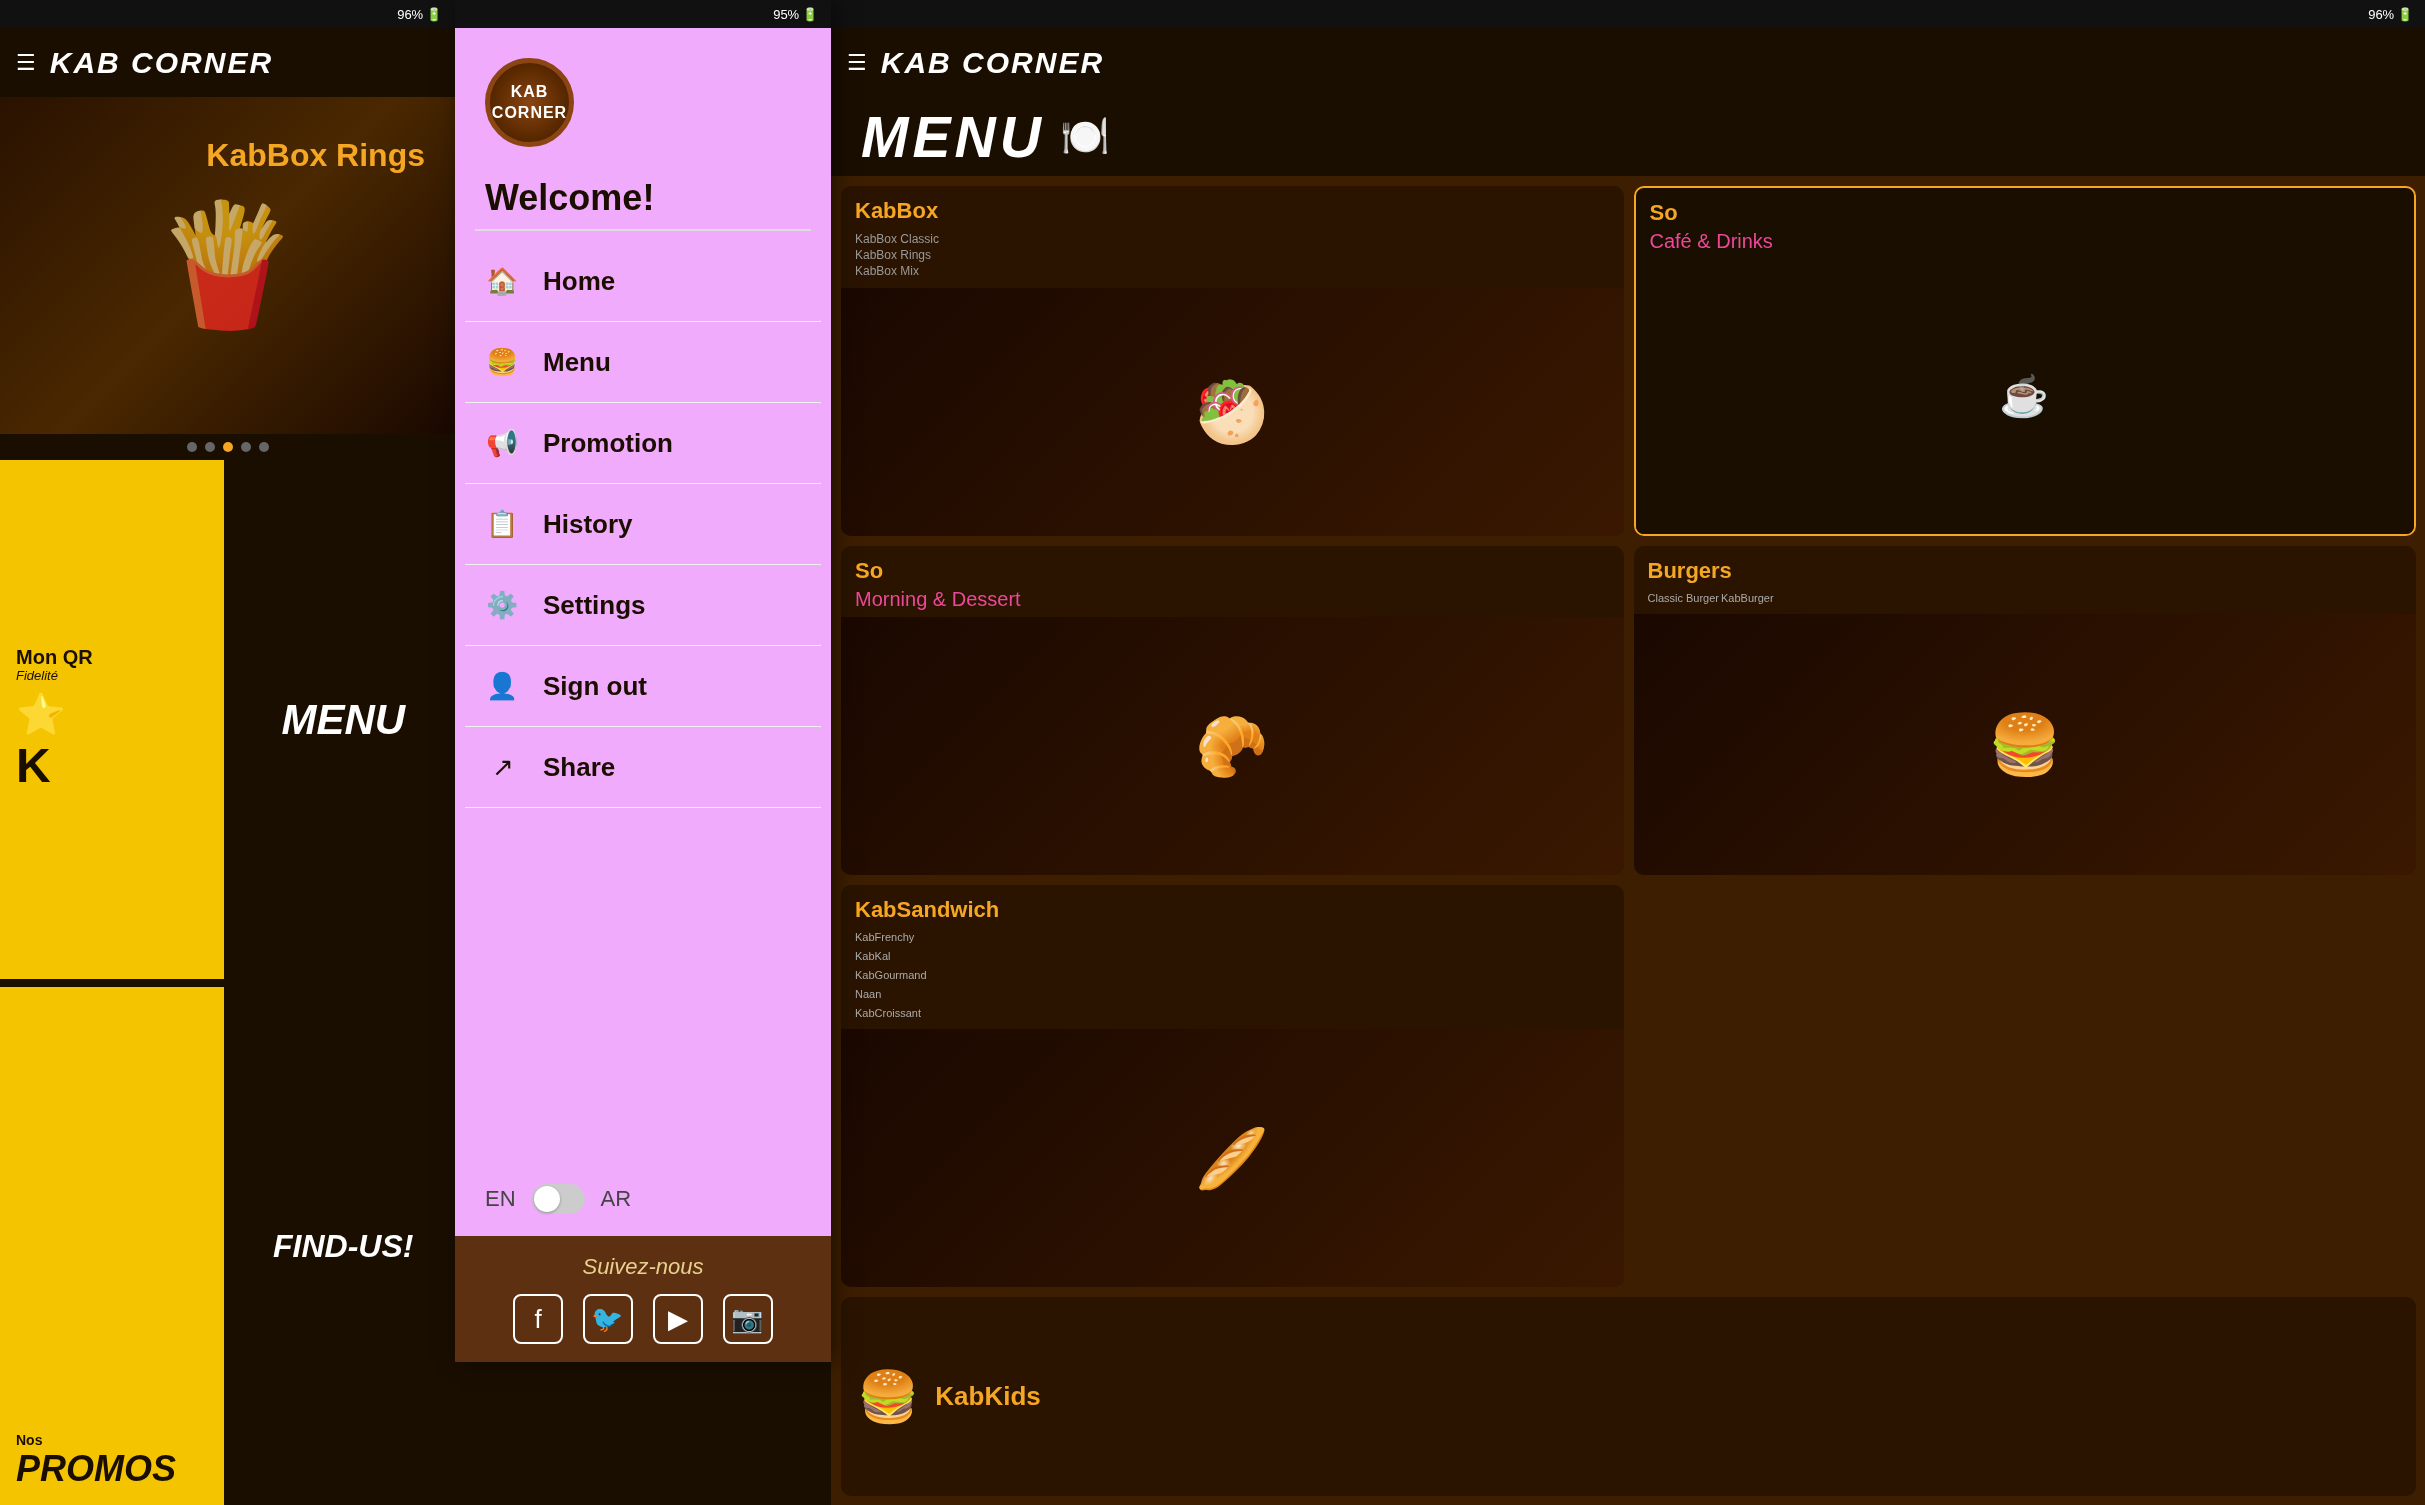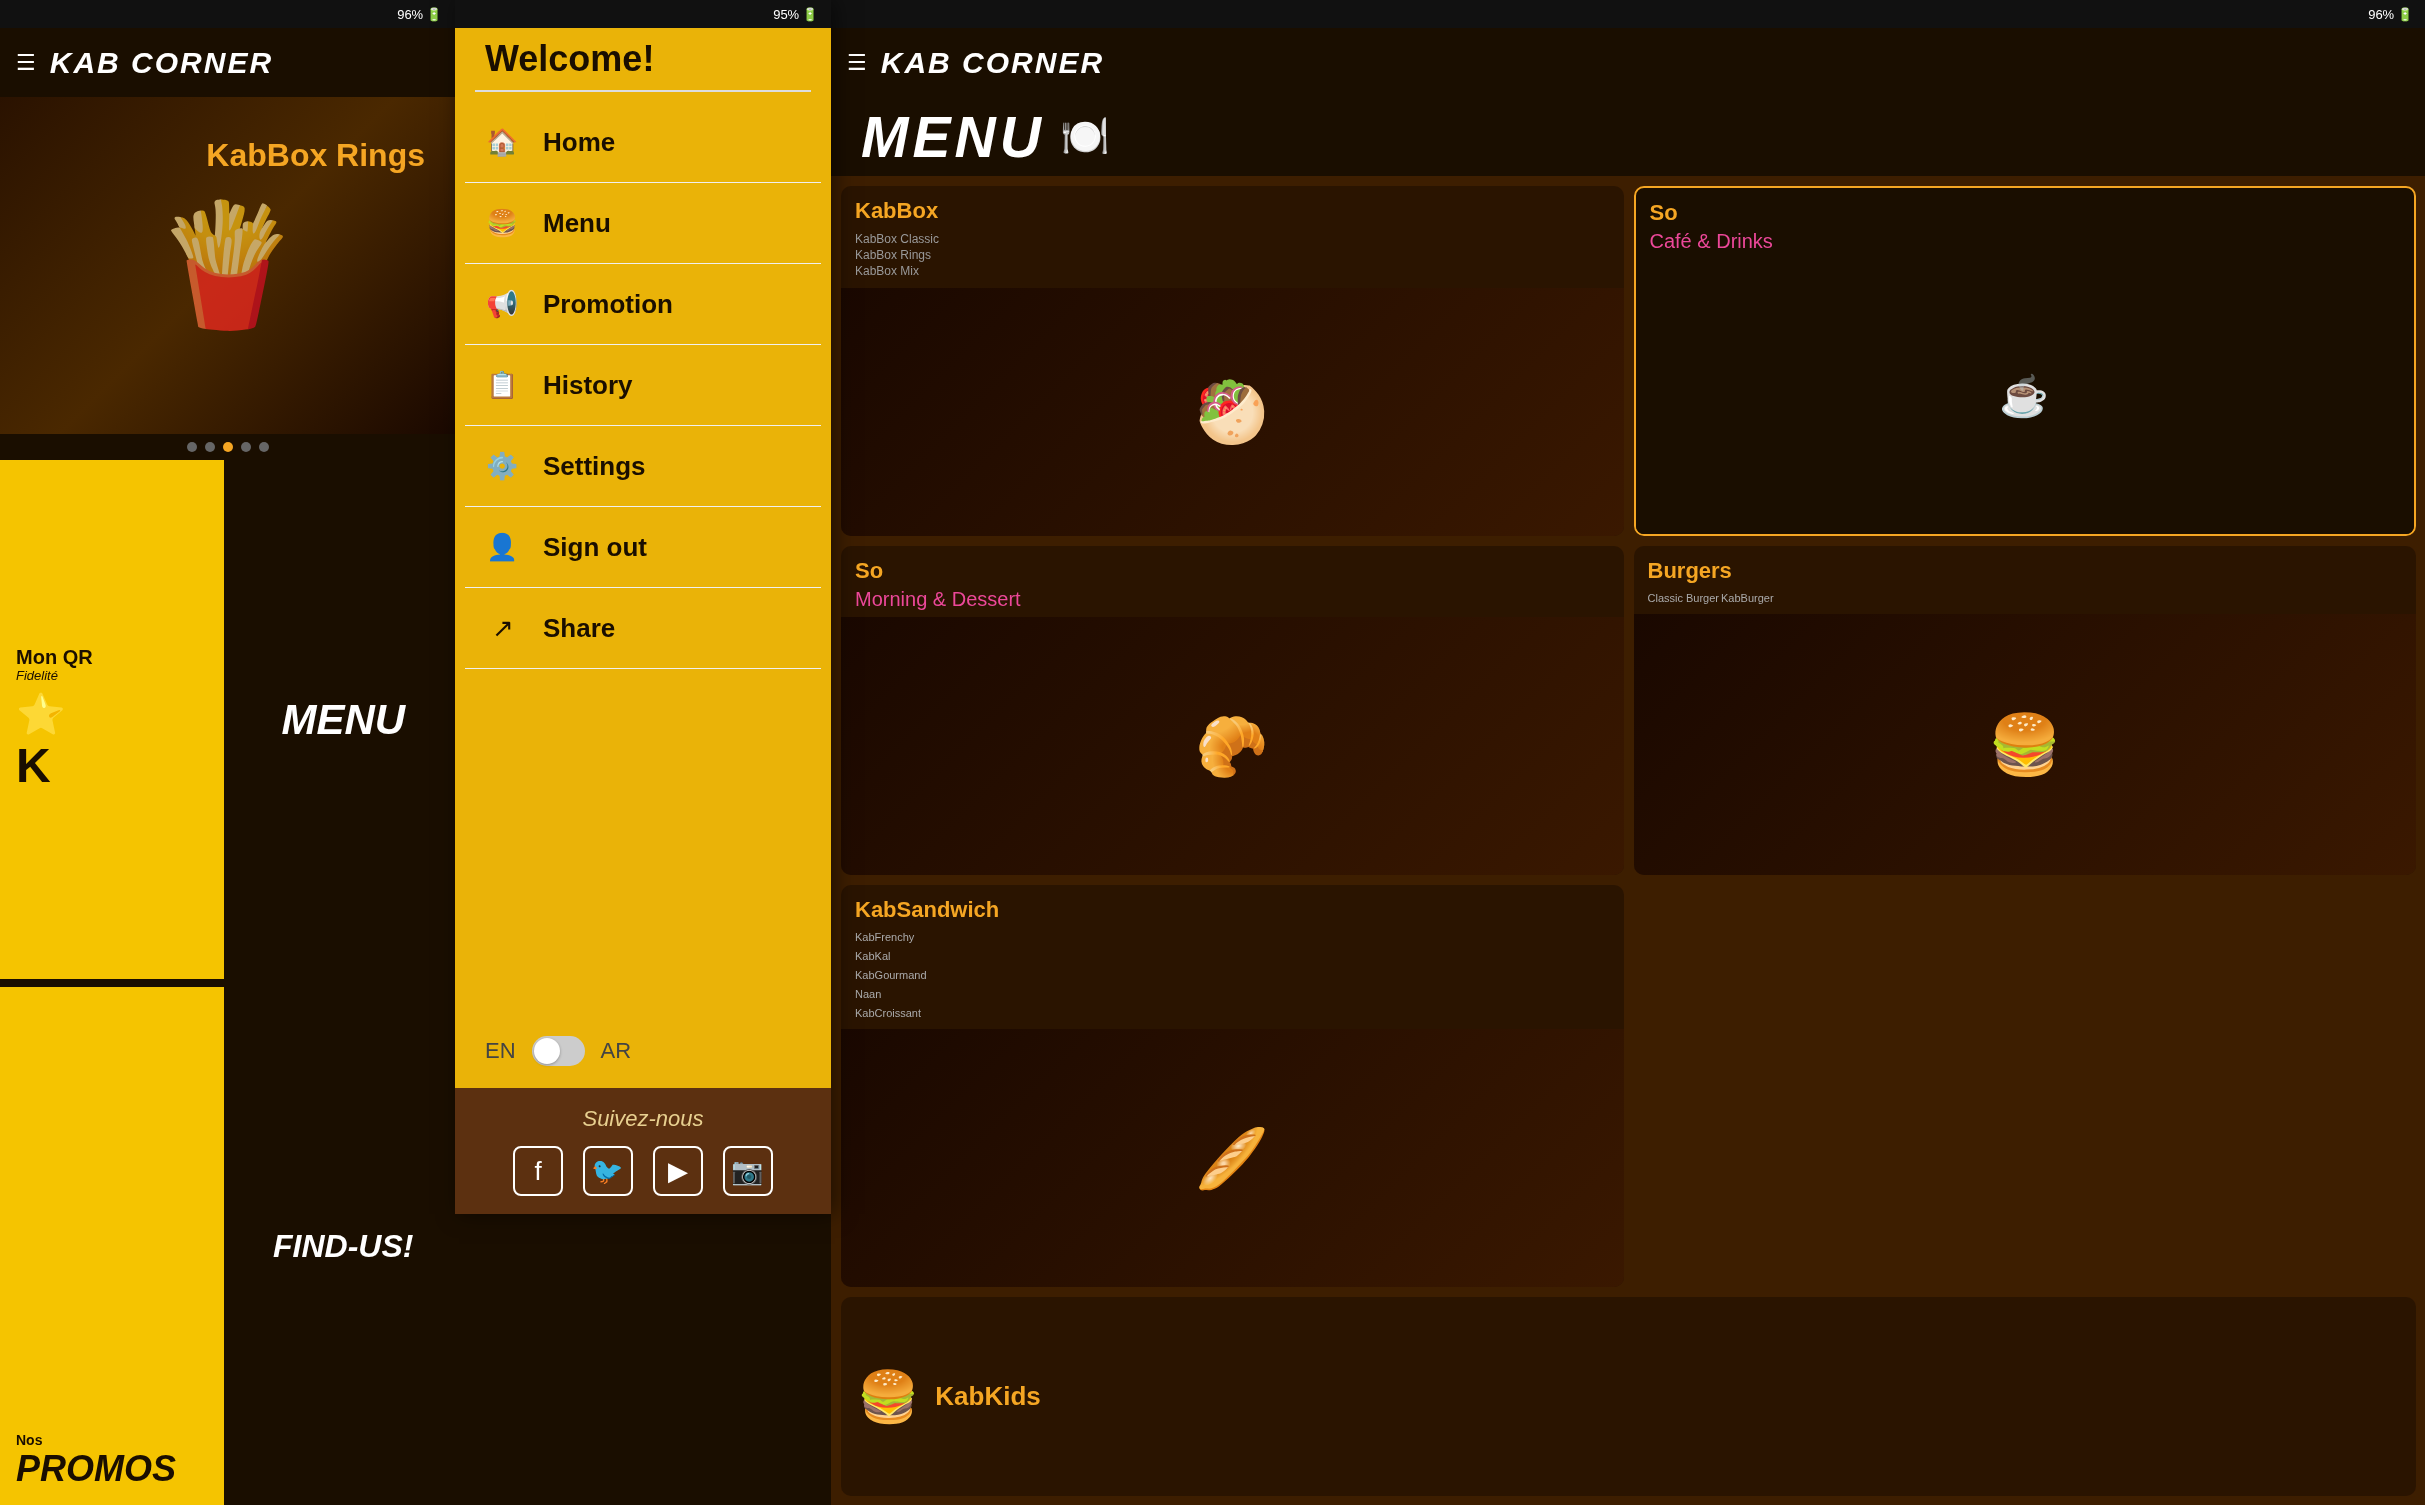--- a/index.html
+++ b/index.html
@@ -183,22 +183,22 @@
       font-weight: 900;
       color: #fff;
       font-family: 'Arial Black', sans-serif;
       text-transform: uppercase;
       font-style: italic;
     }
 
     
     .panel-middle {
       width: 376px;
-      height: 1214px;
-      background: #eab308;
+      height: 1362px;
+      background: #f0abfc;
       display: flex;
       flex-direction: column;
       position: relative;
       box-shadow: 4px 0 20px rgba(0,0,0,0.5);
       z-index: 10;
     }
     .panel-middle .status-bar {
       height: 28px;
       background: #111;
       display: flex;
@@ -567,20 +567,25 @@
     <div class="promo-item findus">
       <div class="findus-text">Find-us!</div>
     </div>
   </div>
 </div>
 
 <div class="panel-middle">
   <div class="status-bar">
     <span>95%</span>
     &nbsp;🔋
+  </div>
+  <div class="drawer-logo-area">
+    <div class="drawer-logo">
+      <span style="font-size:16px;font-weight:900;line-height:1.3;text-align:center;">KAB<br>CORNER</span>
+    </div>
   </div>
   <div class="drawer-welcome">Welcome!</div>
   <div class="drawer-divider"></div>
   <div class="drawer-menu-list">
 
     <div class="drawer-item">
       <div class="drawer-icon">🏠</div>
       <span class="drawer-item-label">Home</span>
     </div>
 

